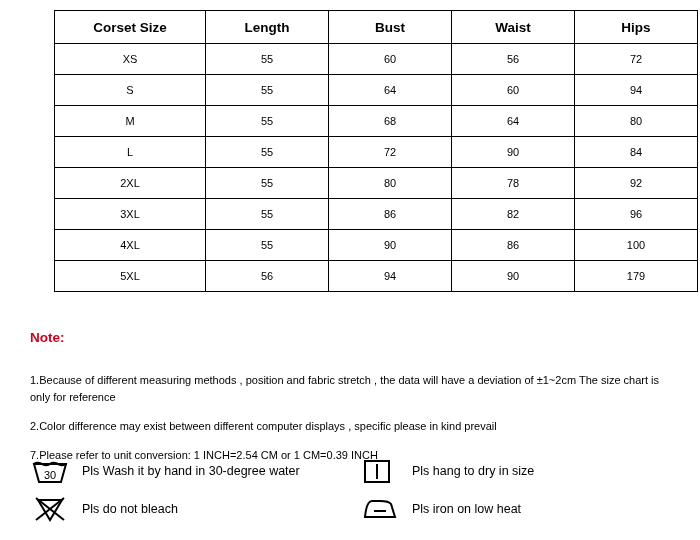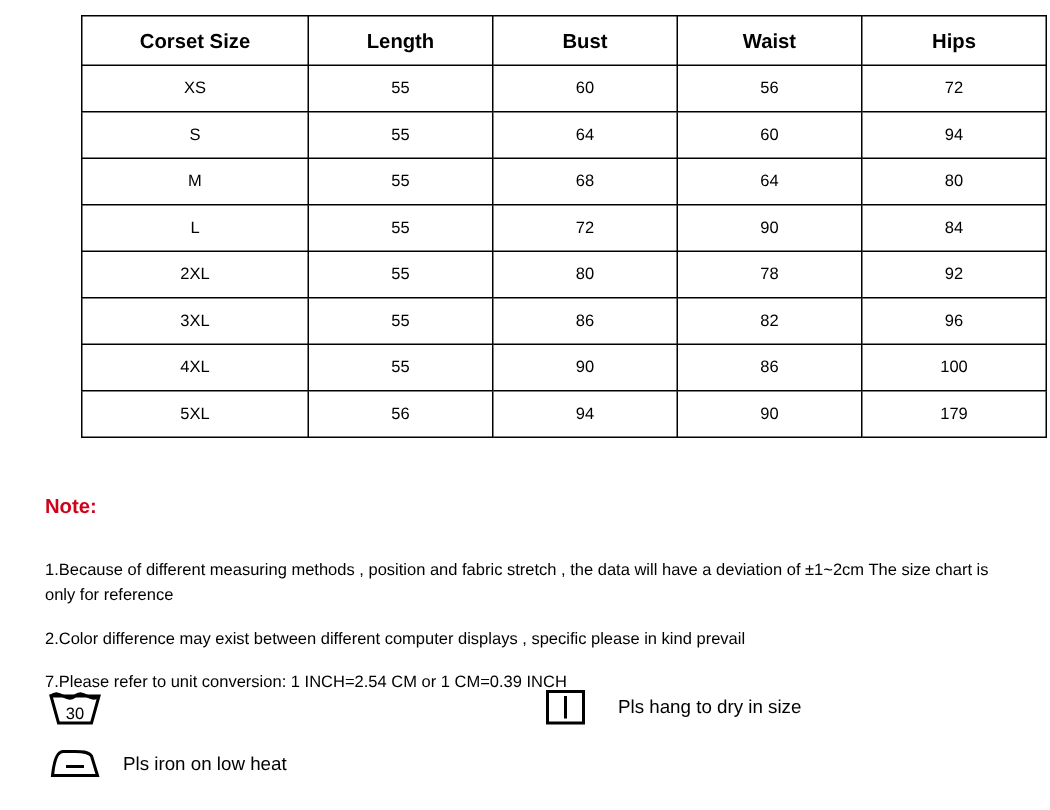--- a/index.html
+++ b/index.html
@@ -200,33 +200,44 @@
 
     <div class="care-row">
       <div class="care-cell">
         <div class="care-icon">
           <svg width="40" height="30" viewBox="0 0 40 30">
             <path d="M4 8 L36 8 L31 26 L9 26 Z" fill="none" stroke="#000" stroke-width="2"></path>
             <path d="M4 8 C10 3, 14 13, 20 8 C26 3, 30 13, 36 8" fill="none" stroke="#000" stroke-width="2"></path>
             <text x="20" y="23" font-family="Liberation Sans, sans-serif" font-size="11" text-anchor="middle" fill="#000">30</text>
           </svg>
         </div>
+        <div class="care-label">Pls Wash it by hand in 30-degree water</div>
       </div>
       <div class="care-cell second">
         <div class="care-icon">
           <svg width="34" height="30" viewBox="0 0 34 30">
             <rect x="5" y="5" width="24" height="21" fill="none" stroke="#000" stroke-width="2"></rect>
             <line x1="17" y1="8" x2="17" y2="23" stroke="#000" stroke-width="2"></line>
           </svg>
         </div>
         <div class="care-label">Pls hang to dry in size</div>
       </div>
     </div>
 
     <div class="care-row">
+      <div class="care-cell">
+        <div class="care-icon">
+          <svg width="40" height="30" viewBox="0 0 40 30">
+            <path d="M8 6 L32 6 L20 26 Z" fill="none" stroke="#000" stroke-width="2"></path>
+            <line x1="6" y1="4" x2="34" y2="26" stroke="#000" stroke-width="2"></line>
+            <line x1="34" y1="4" x2="6" y2="26" stroke="#000" stroke-width="2"></line>
+          </svg>
+        </div>
+        <div class="care-label">Pls do not bleach</div>
+      </div>
       <div class="care-cell second">
         <div class="care-icon">
           <svg width="40" height="30" viewBox="0 0 40 30">
             <path d="M5 23 L35 23 L31 10 C29 7, 24 7, 20 7 L12 7 C8 7, 6 13, 5 23 Z" fill="none" stroke="#000" stroke-width="2"></path>
             <line x1="14" y1="17" x2="26" y2="17" stroke="#000" stroke-width="2"></line>
           </svg>
         </div>
         <div class="care-label">Pls iron on low heat</div>
       </div>
     </div>

